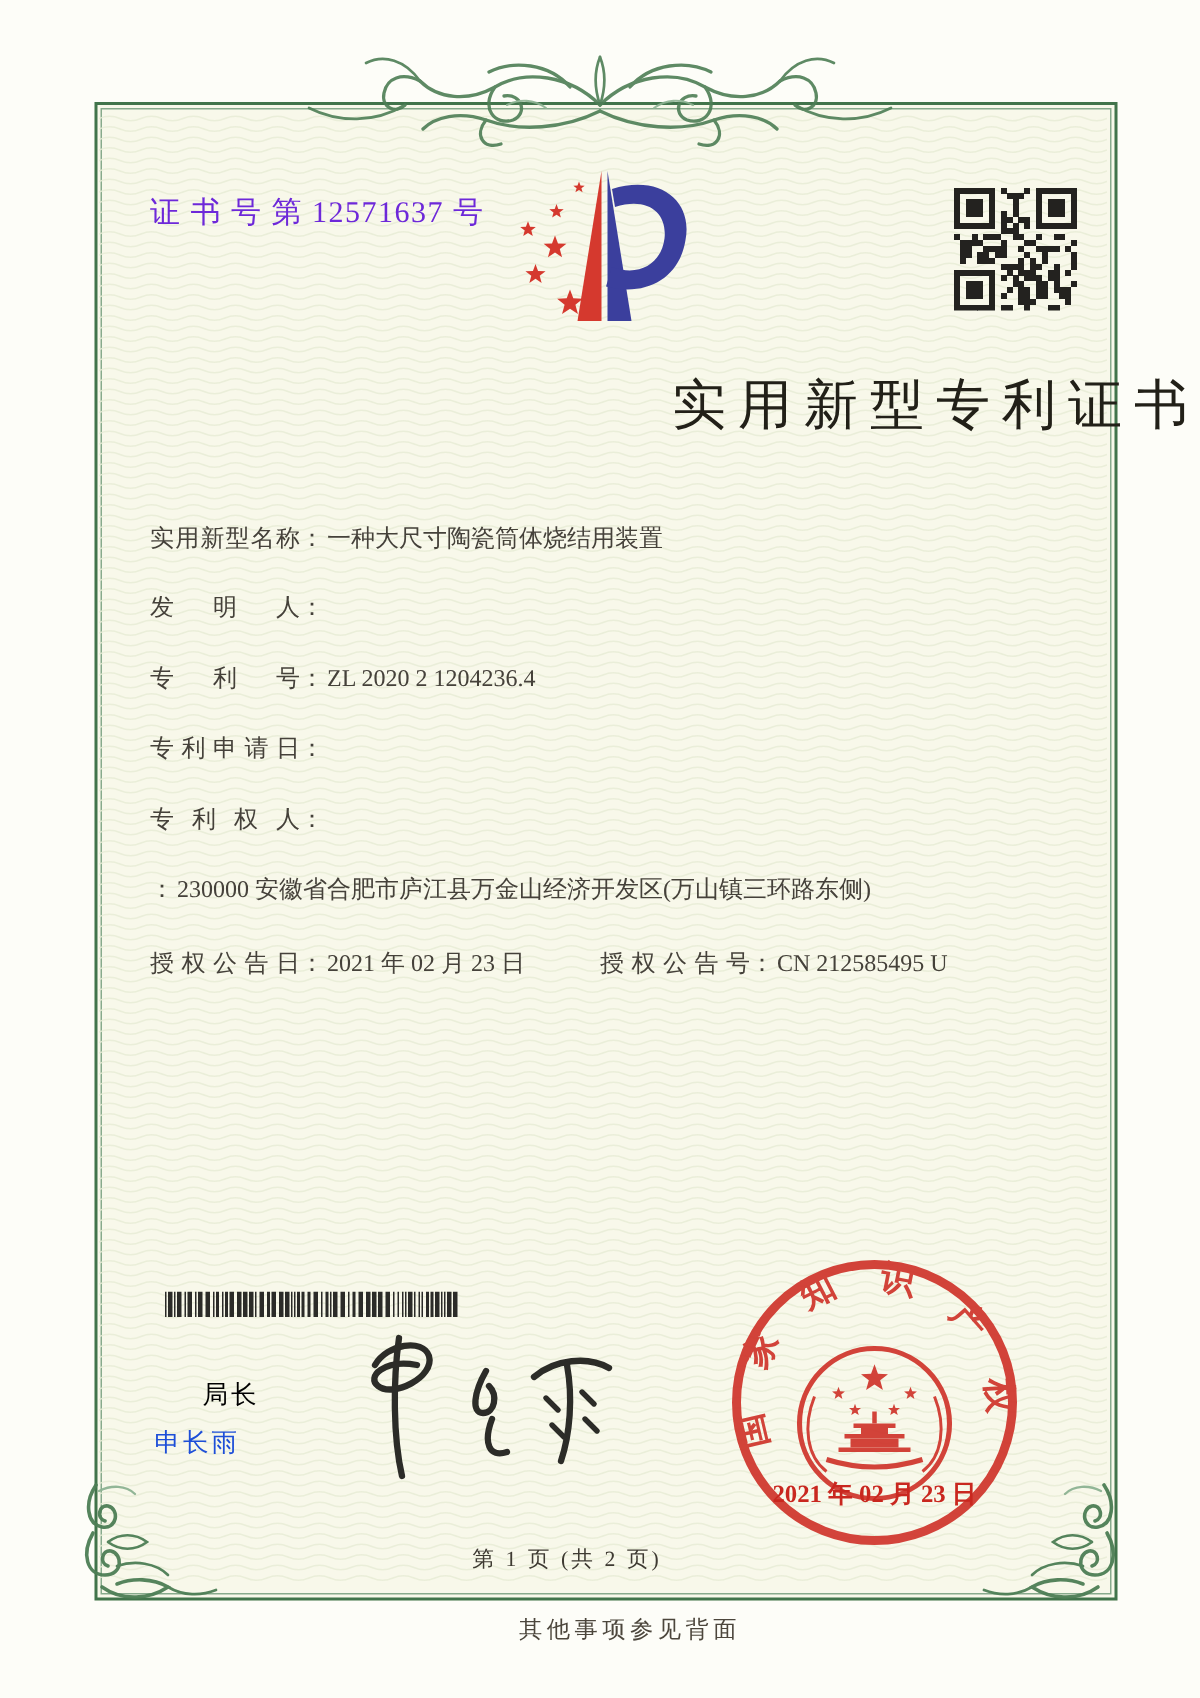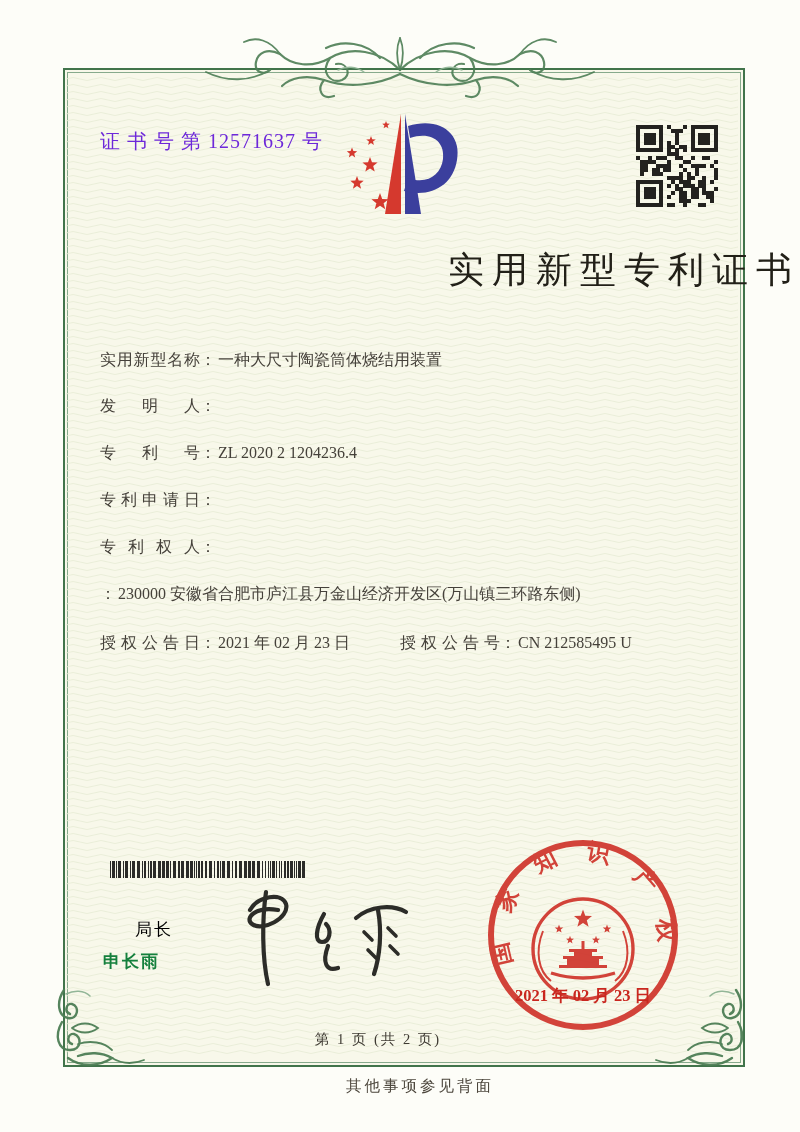--- a/index.html
+++ b/index.html
@@ -33,21 +33,21 @@
   .val{flex:1;}
   .row .pair2{display:flex;margin-left:50px;}
   .paras{
     position:absolute;left:96px;top:662px;width:620px;z-index:2;
     font-size:15.5px;line-height:27px;color:#4c463c;
   }
   .paras p{margin:0;text-indent:2em;}
   
   #barcode{position:absolute;left:110px;top:861px;z-index:2;}
   .signer-title{position:absolute;left:103px;top:918px;font-size:17px;color:#000000;z-index:2;letter-spacing:2px;margin-left:32px;}
-  .signer-name{position:absolute;left:103px;top:950px;font-size:17px;color:#15803d;z-index:2;letter-spacing:2px;font-weight:bold;}
+  .signer-name{position:absolute;left:103px;top:950px;font-size:17px;color:#1d4ed8;z-index:2;letter-spacing:2px;}
   #signature{position:absolute;left:228px;top:880px;z-index:2;}
   .seal-wrap{position:absolute;left:486px;top:838px;width:194px;height:194px;z-index:3;}
   .seal-date{
     position:absolute;left:-4px;top:147px;width:202px;text-align:center;
     font-size:16.5px;color:#c9271f;font-weight:bold;letter-spacing:0px;
   }
   .footer-page{
     position:absolute;left:0;top:1030px;width:756px;text-align:center;z-index:2;
     font-size:14.5px;letter-spacing:2px;color:#3e3a32;
   }

